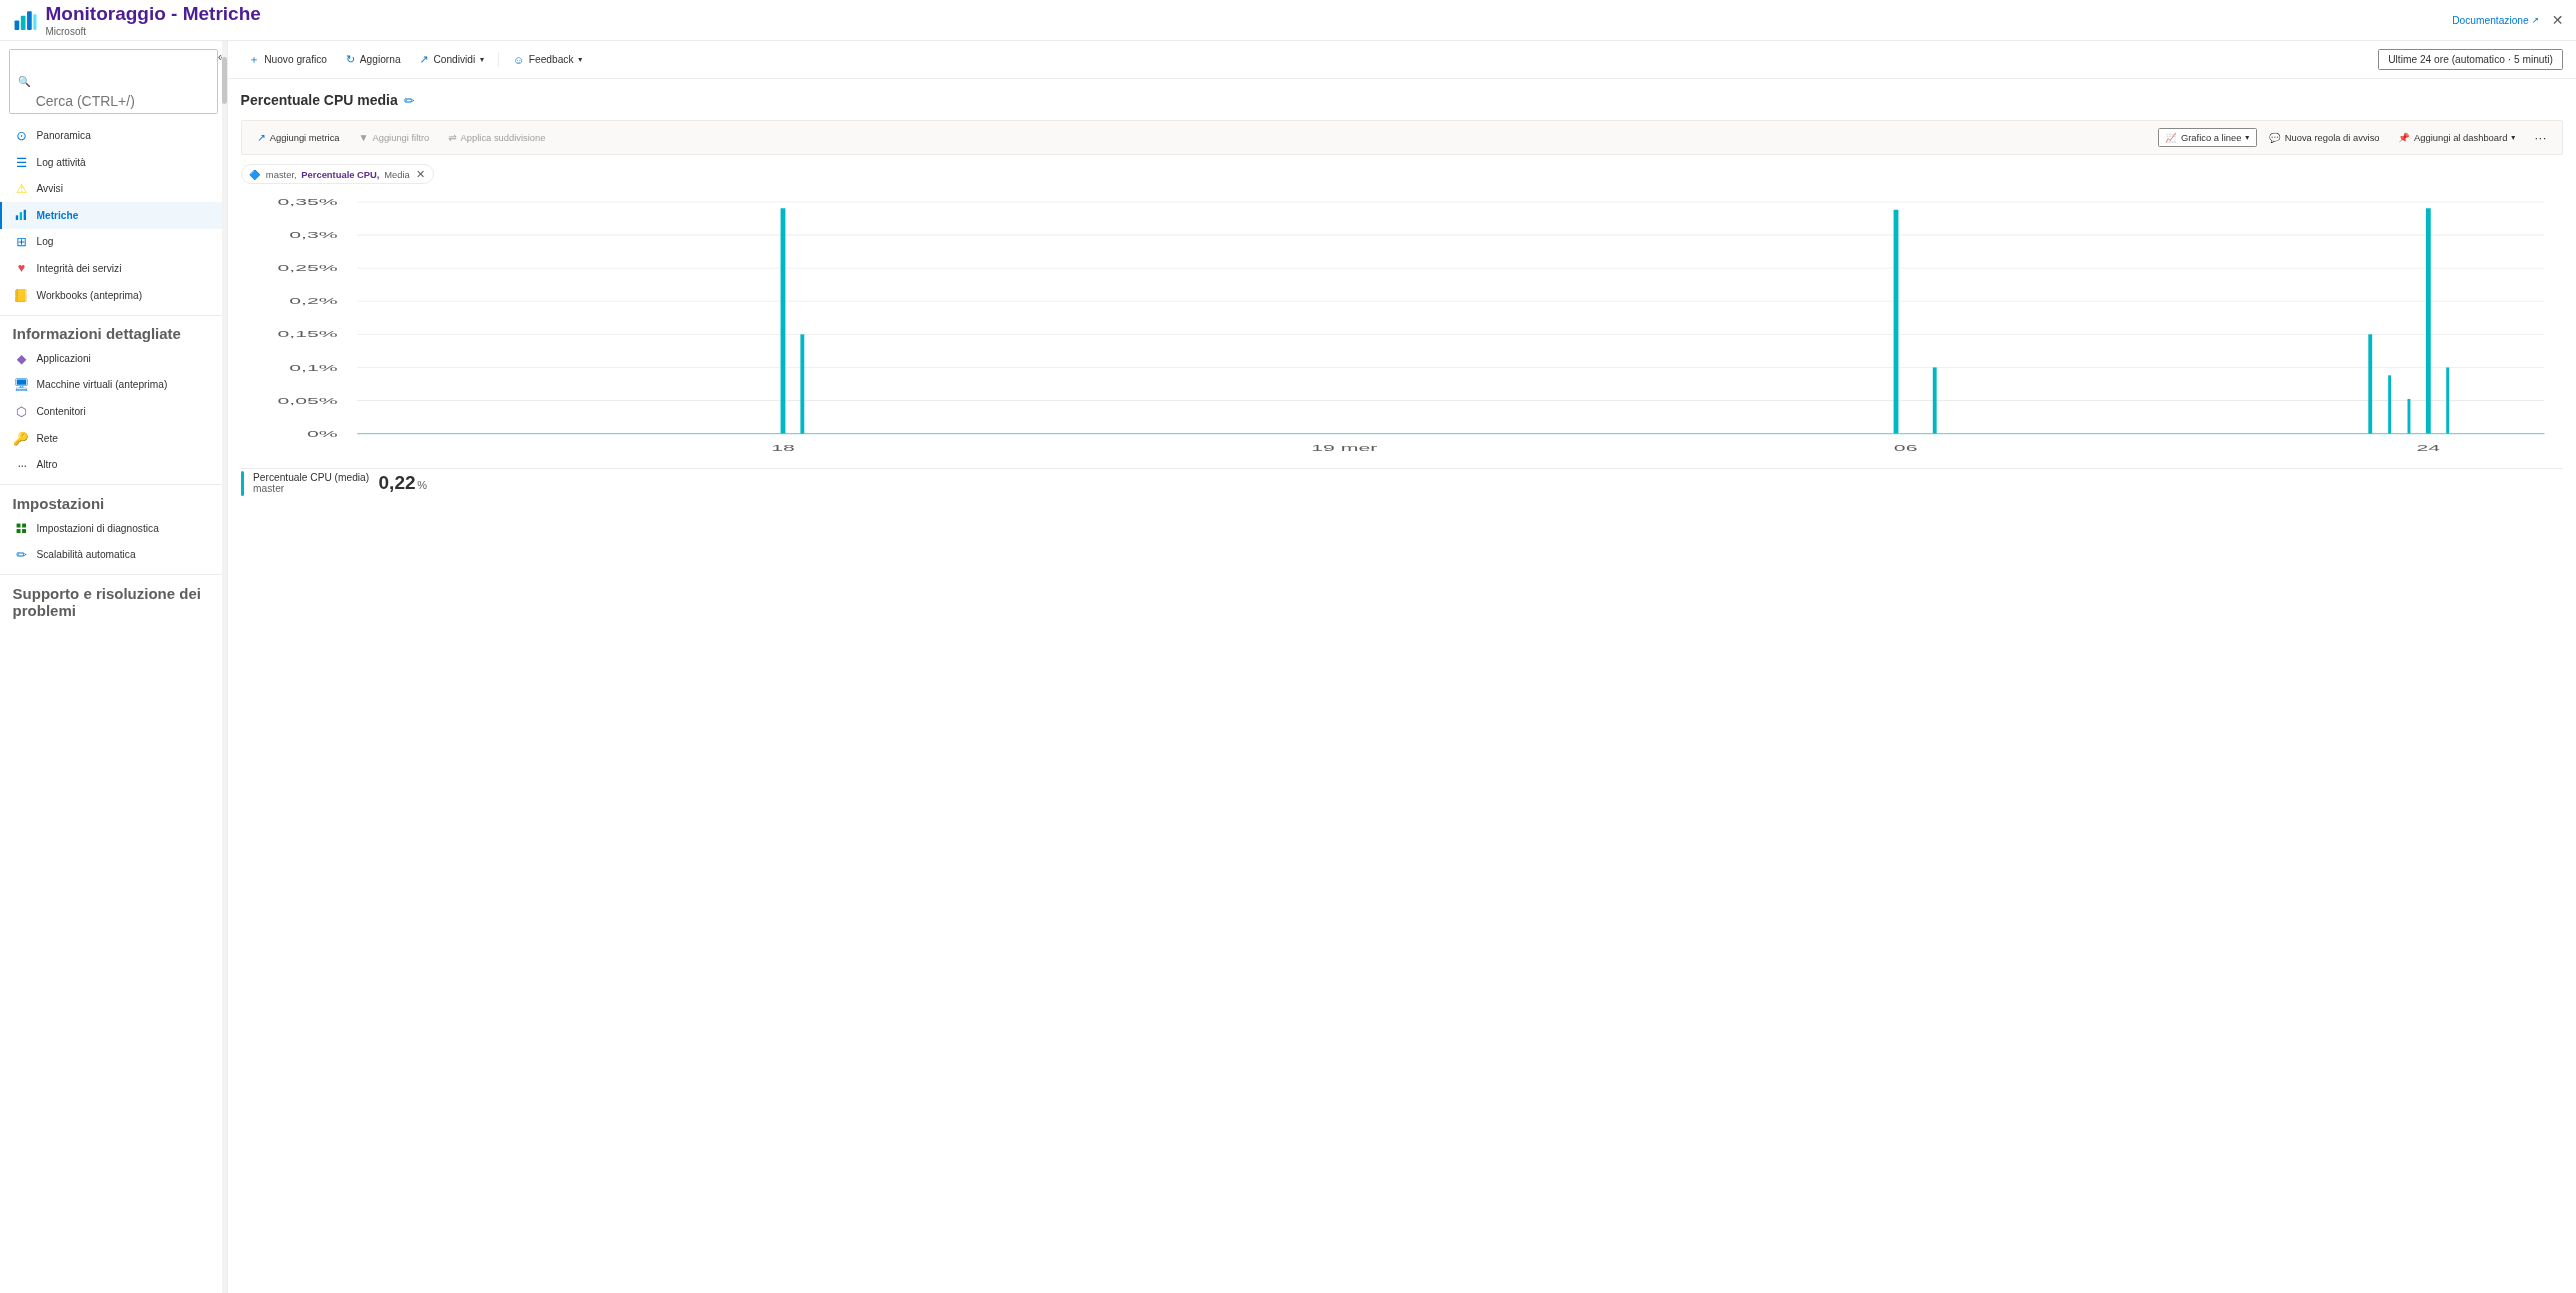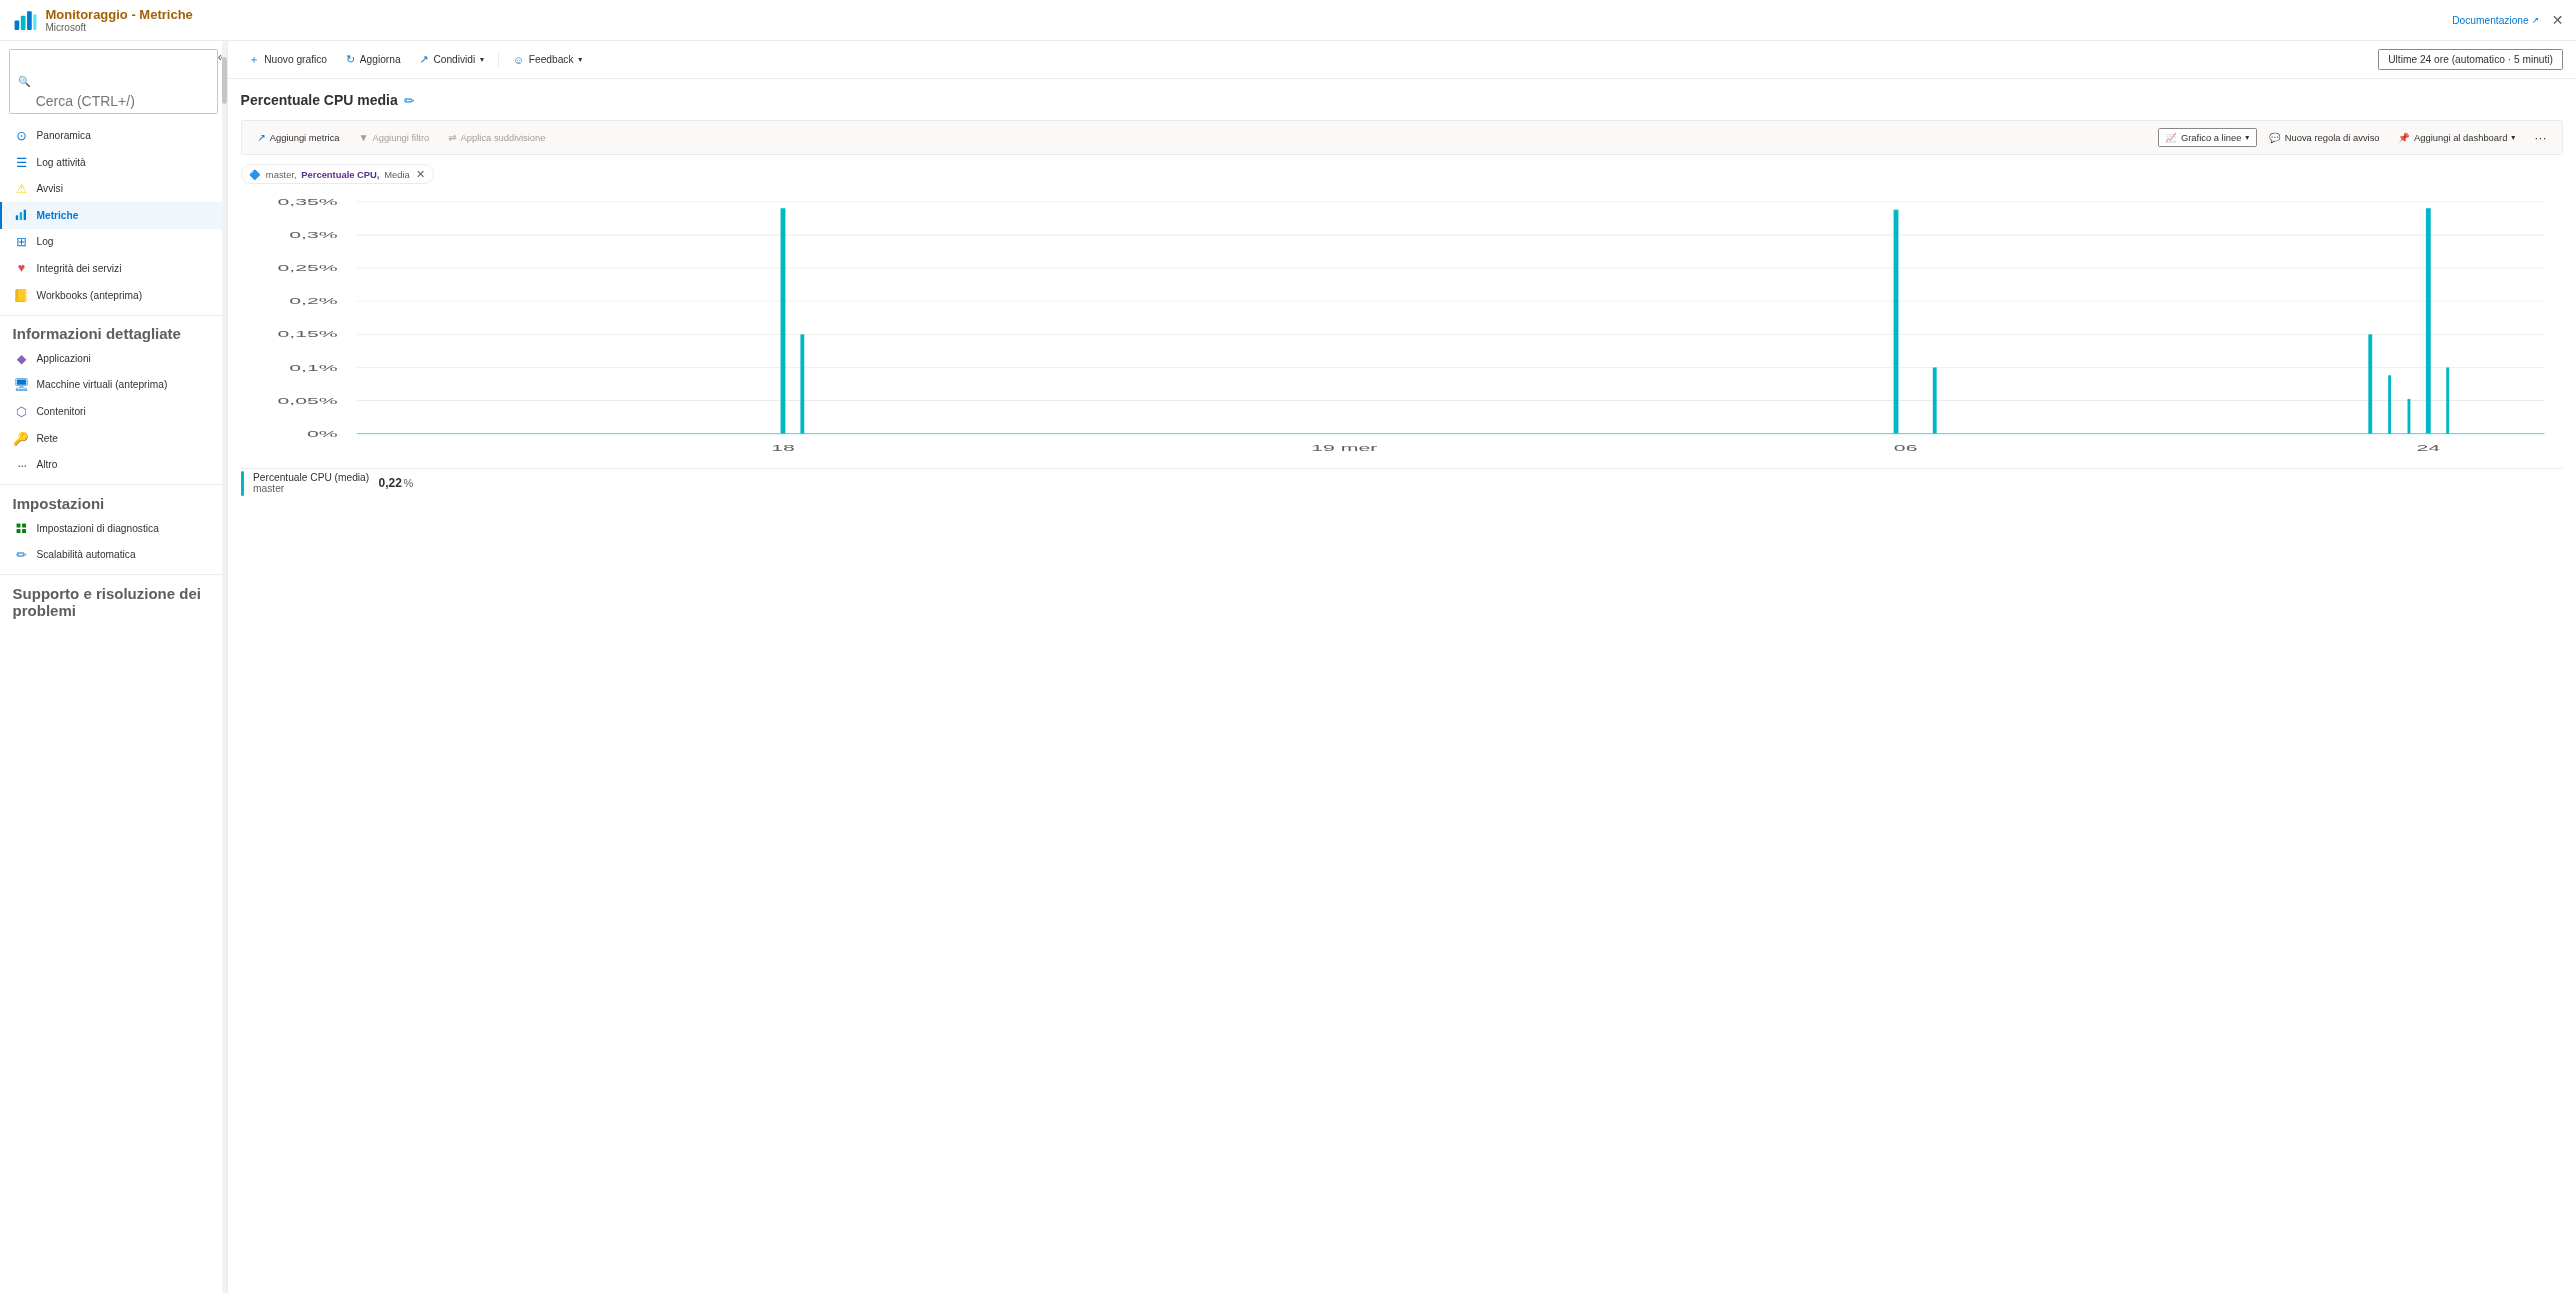--- a/index.html
+++ b/index.html
@@ -119,36 +119,36 @@
 
     
     .chart-container { position: relative; width: 100%; height: 268px; }
     .chart-svg { width: 100%; height: 100%; }
 
     
     .chart-legend { display: flex; align-items: center; gap: 9.4px; margin-top: 6.3px; padding-top: 2px; border-top: 0.8px solid #edebe9; }
     .legend-color { width: 3.1px; height: 25px; background: #00b7c3; border-radius: 1.6px; }
     .legend-title { color: #323130; font-weight: 500; }
     .legend-subtitle { color: #605e5c; }
-    .legend-value { font-size: 12px; font-weight: 600; color: #323130; }
+    .legend-value { font-size: 19px; font-weight: 600; color: #323130; }
     .legend-unit { font-size: 11px; color: #605e5c; }
   </style>
 </head>
 <body>
 
 <div class="top-bar">
   <div class="top-bar-left">
     <svg class="app-icon" viewBox="0 0 32 32" fill="none">
       <rect x="2" y="16" width="6" height="12" rx="1" fill="#0078d4"></rect>
       <rect x="10" y="10" width="6" height="18" rx="1" fill="#00b7c3"></rect>
       <rect x="18" y="4" width="6" height="24" rx="1" fill="#0078d4"></rect>
       <rect x="26" y="8" width="4" height="20" rx="1" fill="#50e6ff"></rect>
     </svg>
     <div>
-      <div style="font-size:13px;font-weight:600;color:#a16207;line-height:1.2;">Monitoraggio - Metriche</div>
+      <div style="font-size:19px;font-weight:600;color:#4c1d95;line-height:1.2;">Monitoraggio - Metriche</div>
       <div style="font-size:10px;color:#605e5c;">Microsoft</div>
     </div>
   </div>
   <div class="top-bar-right">
     <a class="doc-link" href="#">
       <span>Documentazione</span>
       <span style="font-size:8.7px;">↗</span>
     </a>
     <button class="close-btn">✕</button>
   </div>

